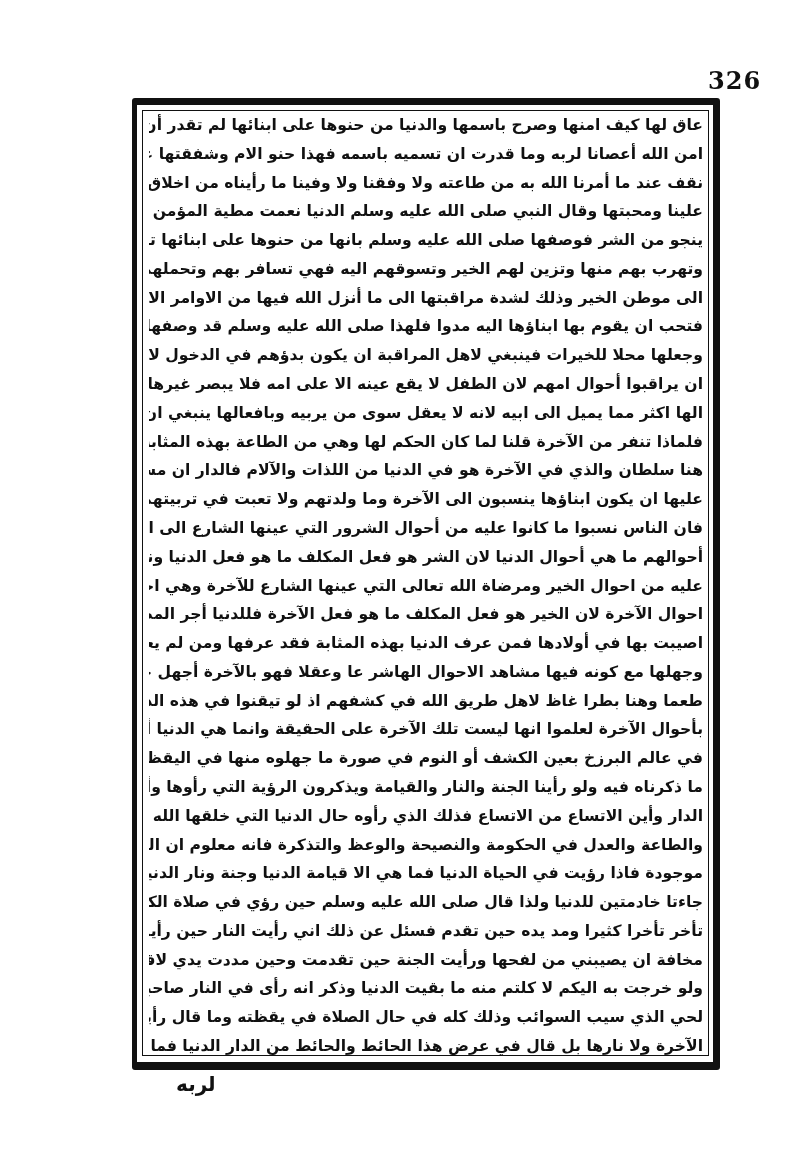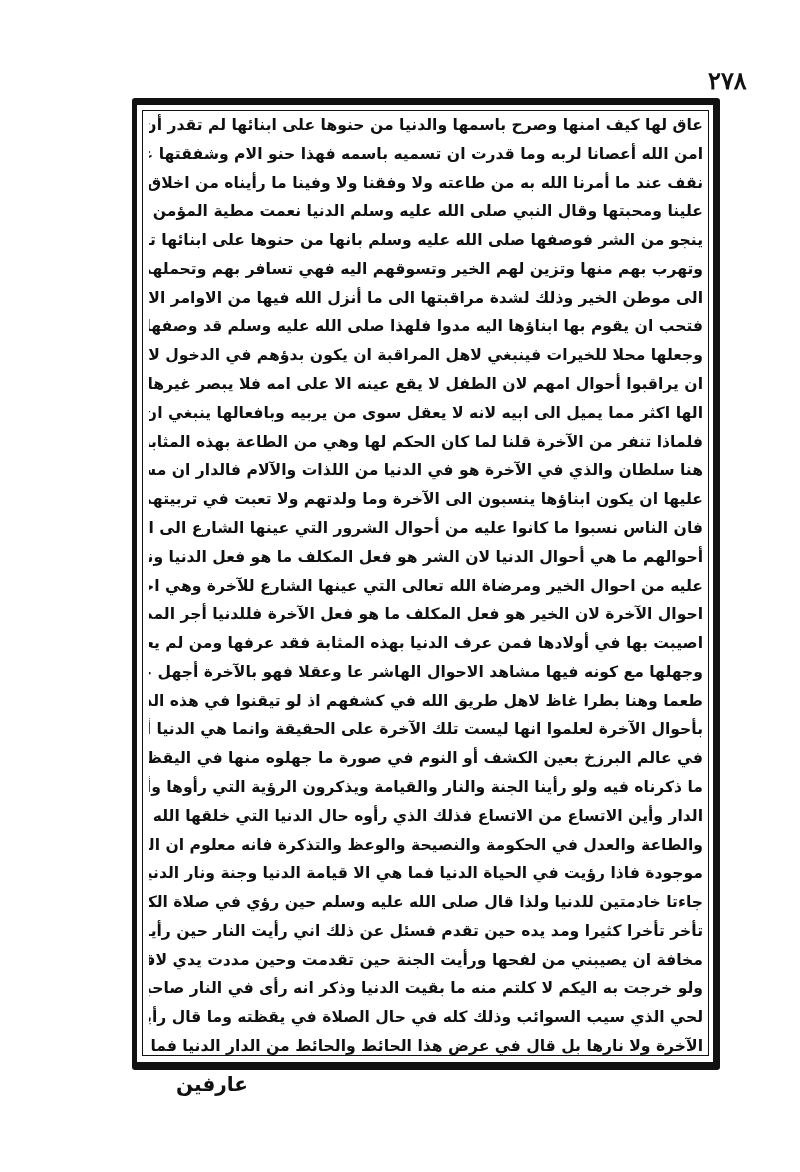--- a/index.html
+++ b/index.html
@@ -9,21 +9,21 @@
            border-top: 7px solid #111; border-bottom: 8px solid #111; border-left: 5px solid #111; border-right: 7px solid #111;
            border-radius: 3px; }
   .frame-inner { position: absolute; left: 5px; top: 5px; right: 4px; bottom: 6px; border: 1.5px solid #111; }
   .text-block { position: absolute; left: 12px; right: 10px; top: 6px; bottom: 10px; direction: rtl; }
   .line { height: 38.3px; line-height: 38.3px; font-size: 15.6px; font-weight: bold; white-space: nowrap; text-align: justify; text-align-last: justify; overflow: hidden; font-family: "DejaVu Sans", sans-serif; }
   .catchword { position: absolute; top: 1072px; left: 176px; font-size: 20px; font-weight: bold; direction: rtl; font-family: "DejaVu Sans", sans-serif; }
 </style>
 </head>
 <body>
 
-<div class="page-number">٢٧٨</div>
+<div class="page-number">326</div>
 
 <div class="frame">
   <div class="frame-inner"></div>
   <div class="text-block" id="text-block">
       <div class="line" style="height: 28.7879px; line-height: 28.7879px;">عاق لها كيف امنها وصرح باسمها والدنيا من حنوها على ابنائها لم تقدر أن تلعن ولدها فقالت</div>
       <div class="line" style="height: 28.7879px; line-height: 28.7879px;">امن الله أعصانا لربه وما قدرت ان تسميه باسمه فهذا حنو الام وشفقتها على ولدها فيا عجبا فينا لم</div>
       <div class="line" style="height: 28.7879px; line-height: 28.7879px;">نقف عند ما أمرنا الله به من طاعته ولا وفقنا ولا وفينا ما رأيناه من اخلاق هذه الام وحنوها</div>
       <div class="line" style="height: 28.7879px; line-height: 28.7879px;">علينا ومحبتها وقال النبي صلى الله عليه وسلم الدنيا نعمت مطية المؤمن عليها يبلغ الخير وبها</div>
       <div class="line" style="height: 28.7879px; line-height: 28.7879px;">ينجو من الشر فوصفها صلى الله عليه وسلم بانها من حنوها على ابنائها تذكرهم بالشرور</div>
       <div class="line" style="height: 28.7879px; line-height: 28.7879px;">وتهرب بهم منها وتزين لهم الخير وتسوقهم اليه فهي تسافر بهم وتحملهم من موطن الشر</div>
@@ -50,13 +50,13 @@
       <div class="line" style="height: 28.7879px; line-height: 28.7879px;">موجودة فاذا رؤيت في الحياة الدنيا فما هي الا قيامة الدنيا وجنة ونار الدنيا وان الجنة والنار</div>
       <div class="line" style="height: 28.7879px; line-height: 28.7879px;">جاءتا خادمتين للدنيا ولذا قال صلى الله عليه وسلم حين رؤي في صلاة الكسوف تقدم في قبلته ثم</div>
       <div class="line" style="height: 28.7879px; line-height: 28.7879px;">تأخر تأخرا كثيرا ومد يده حين تقدم فسئل عن ذلك اني رأيت النار حين رأيتموني تأخرت</div>
       <div class="line" style="height: 28.7879px; line-height: 28.7879px;">مخافة ان يصيبني من لفحها ورأيت الجنة حين تقدمت وحين مددت يدي لاقطف منها قطفا</div>
       <div class="line" style="height: 28.7879px; line-height: 28.7879px;">ولو خرجت به اليكم لا كلتم منه ما بقيت الدنيا وذكر انه رأى في النار صاحبة الهرة وعمرو بن</div>
       <div class="line" style="height: 28.7879px; line-height: 28.7879px;">لحي الذي سيب السوائب وذلك كله في حال الصلاة في يقظته وما قال رأيت الآخرة ولا جنة</div>
       <div class="line" style="height: 28.7879px; line-height: 28.7879px;">الآخرة ولا نارها بل قال في عرض هذا الحائط والحائط من الدار الدنيا فما رآها الا في الدنيا</div>
     </div>
 </div>
 
-<div class="catchword">عارفين</div>
+<div class="catchword">لربه</div>
 
 </body></html>

